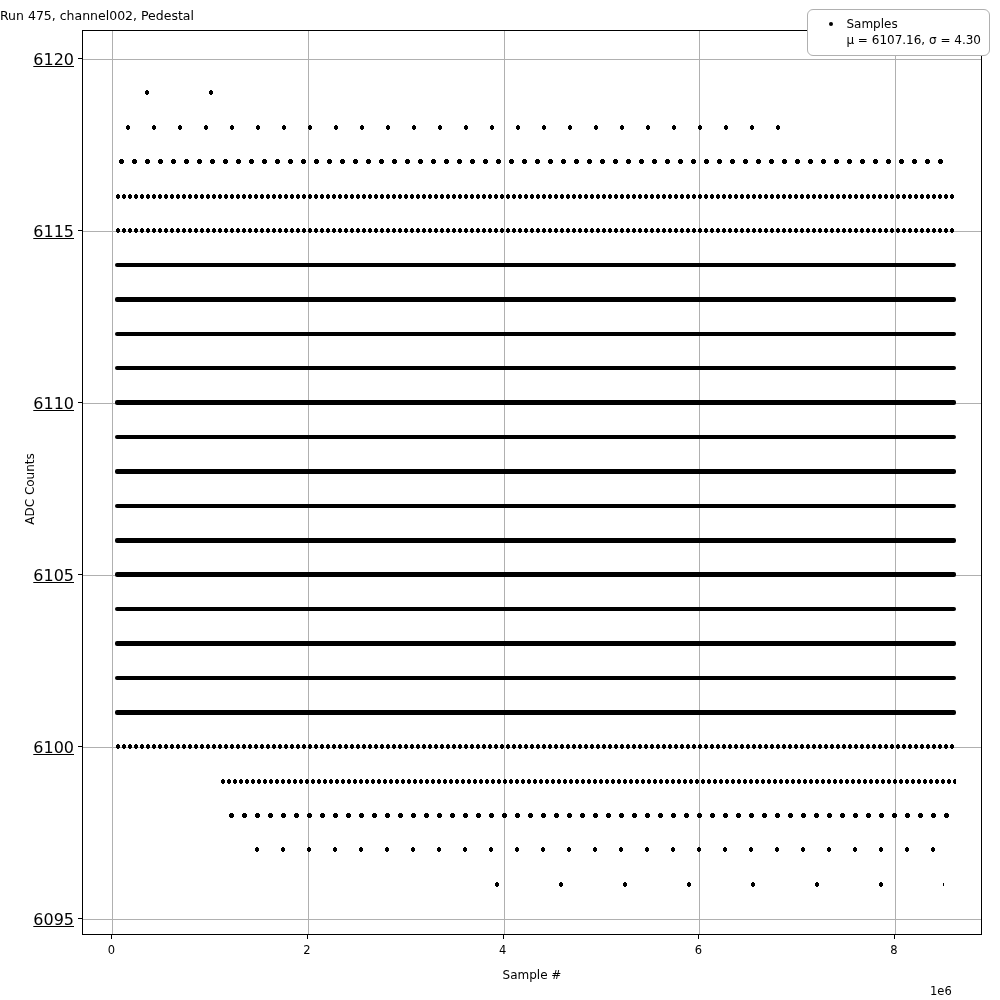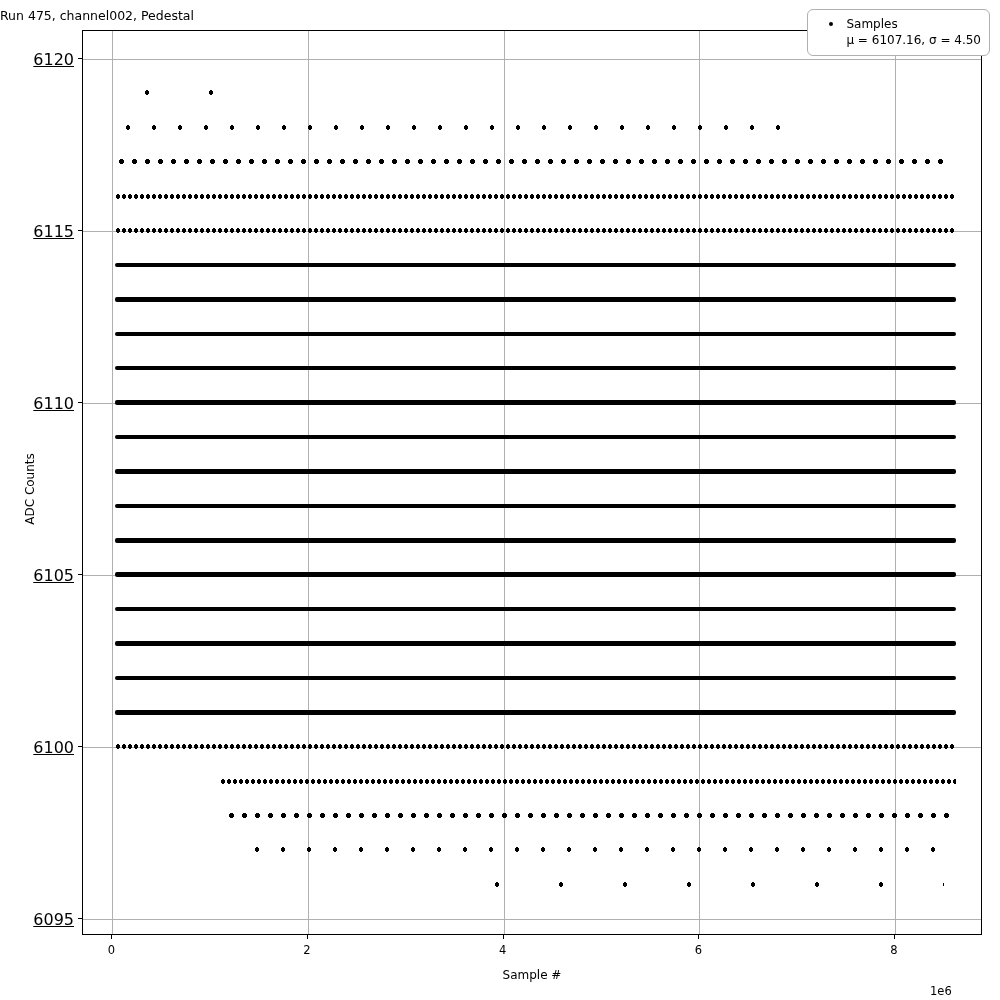--- a/index.html
+++ b/index.html
@@ -218,21 +218,21 @@
 
   <div id="legend">
     <div class="legend-row">
       <div class="legend-marker-cell">
           <span class="legend-dot"></span>
         </div>
       <div class="legend-text">Samples</div>
     </div>
     <div class="legend-row">
       <div class="legend-marker-cell"></div>
-      <div class="legend-text">μ = 6107.16, σ = 4.50</div>
+      <div class="legend-text">μ = 6107.16, σ = 4.30</div>
     </div>
   </div>
 
 <div class="tick-x" style="left: 111.348px; top: 935px;"></div>
     <div class="ticklabel-x" style="left: 111.348px; top: 943px;">0</div>
     <div class="tick-x" style="left: 307px; top: 935px;"></div>
     <div class="ticklabel-x" style="left: 307px; top: 943px;">2</div>
     <div class="tick-x" style="left: 502.652px; top: 935px;"></div>
     <div class="ticklabel-x" style="left: 502.652px; top: 943px;">4</div>
     <div class="tick-x" style="left: 698.304px; top: 935px;"></div>

